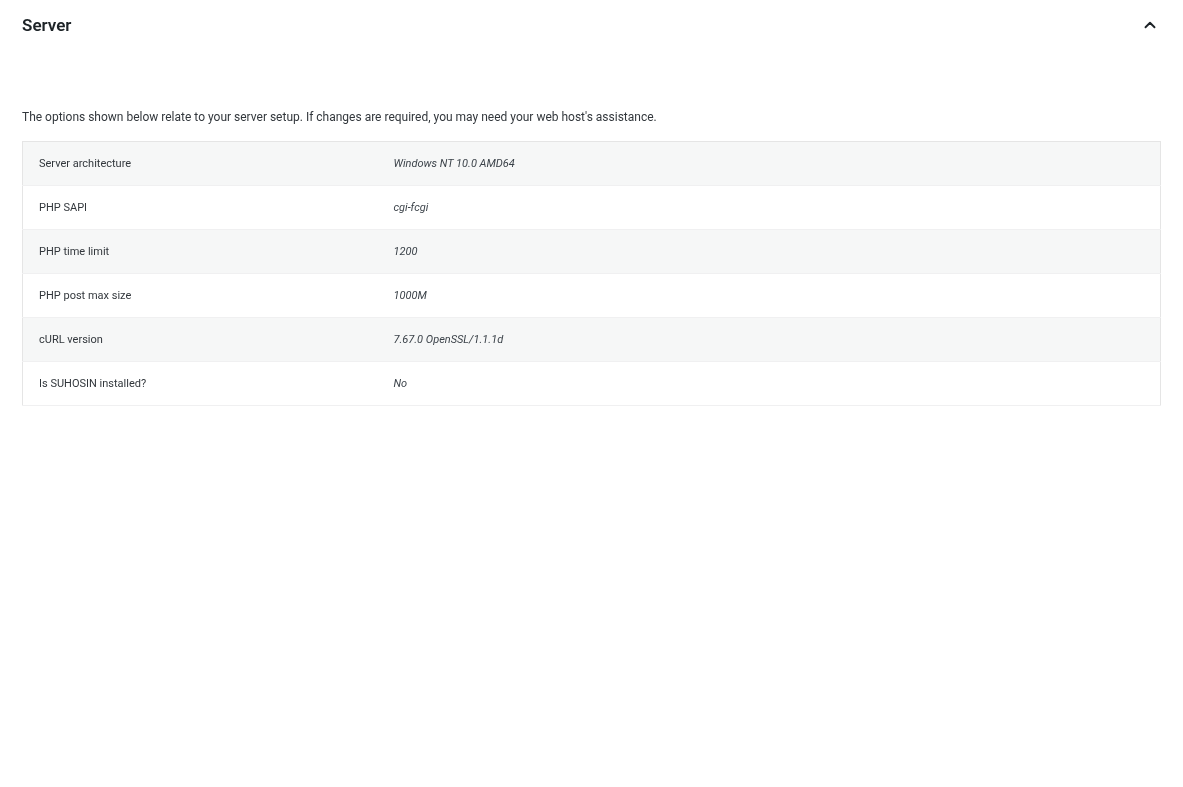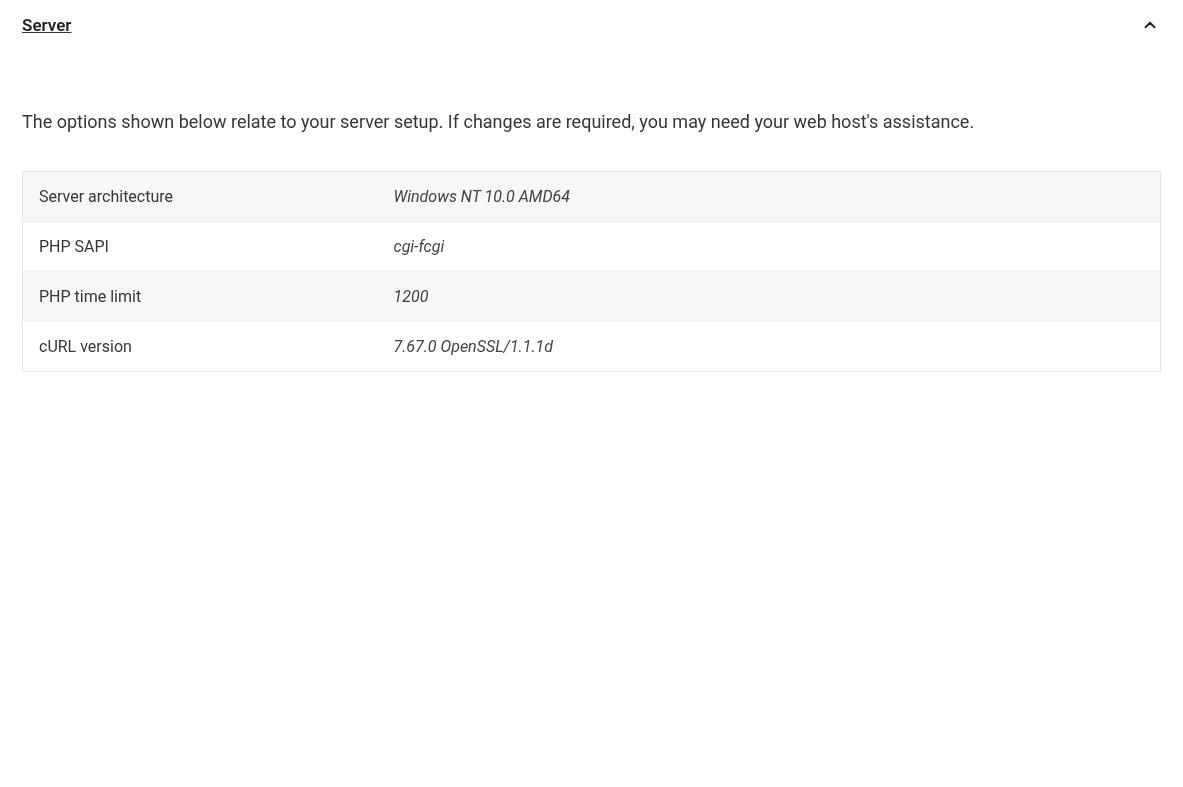--- a/index.html
+++ b/index.html
@@ -13,63 +13,62 @@
       color: #32373c;
       padding: 14px 22px;
       font-size: 16px;
       width: 1183px;
     }
     .panel-header {
       display: flex;
       justify-content: space-between;
       align-items: center;
       margin-bottom: 72px;
-      text-decoration: underline;
     }
     .panel-title {
       font-size: 17px;
       font-weight: 600;
       color: #1d2327;
     }
     .chevron {
       width: 22px;
       height: 22px;
       display: flex;
       align-items: center;
       justify-content: center;
       cursor: pointer;
       color: #1d2327;
     }
     .chevron svg {
       width: 18px;
       height: 18px;
     }
     .description {
-      font-size: 18px;
+      font-size: 12px;
       color: #32373c;
-      margin-bottom: 36px;
+      margin-bottom: 15px;
       line-height: 1.5;
     }
     .health-table {
       width: 100%;
       border: 1px solid #e5e5e5;
       border-collapse: collapse;
     }
     .health-table tr {
       border-bottom: 1px solid #f0f0f1;
     }
     .health-table tr:nth-child(odd) {
       background-color: #f6f7f7;
     }
     .health-table tr:nth-child(even) {
       background-color: #ffffff;
     }
     .health-table td {
       padding: 15px 16px;
-      font-size: 16px;
+      font-size: 11px;
       color: #32373c;
       vertical-align: middle;
     }
     .health-table td.label-cell {
       width: 355px;
     }
     .health-table td.value-cell {
       color: #3c434a;
       font-style: italic;
     }
@@ -96,17 +95,25 @@
       </tr>
       <tr>
         <td class="label-cell">PHP SAPI</td>
         <td class="value-cell">cgi-fcgi</td>
       </tr>
       <tr>
         <td class="label-cell">PHP time limit</td>
         <td class="value-cell">1200</td>
       </tr>
       <tr>
+        <td class="label-cell">PHP post max size</td>
+        <td class="value-cell">1000M</td>
+      </tr>
+      <tr>
         <td class="label-cell">cURL version</td>
         <td class="value-cell">7.67.0 OpenSSL/1.1.1d</td>
+      </tr>
+      <tr>
+        <td class="label-cell">Is SUHOSIN installed?</td>
+        <td class="value-cell">No</td>
       </tr>
     </tbody>
 </table>
 
 </body></html>

